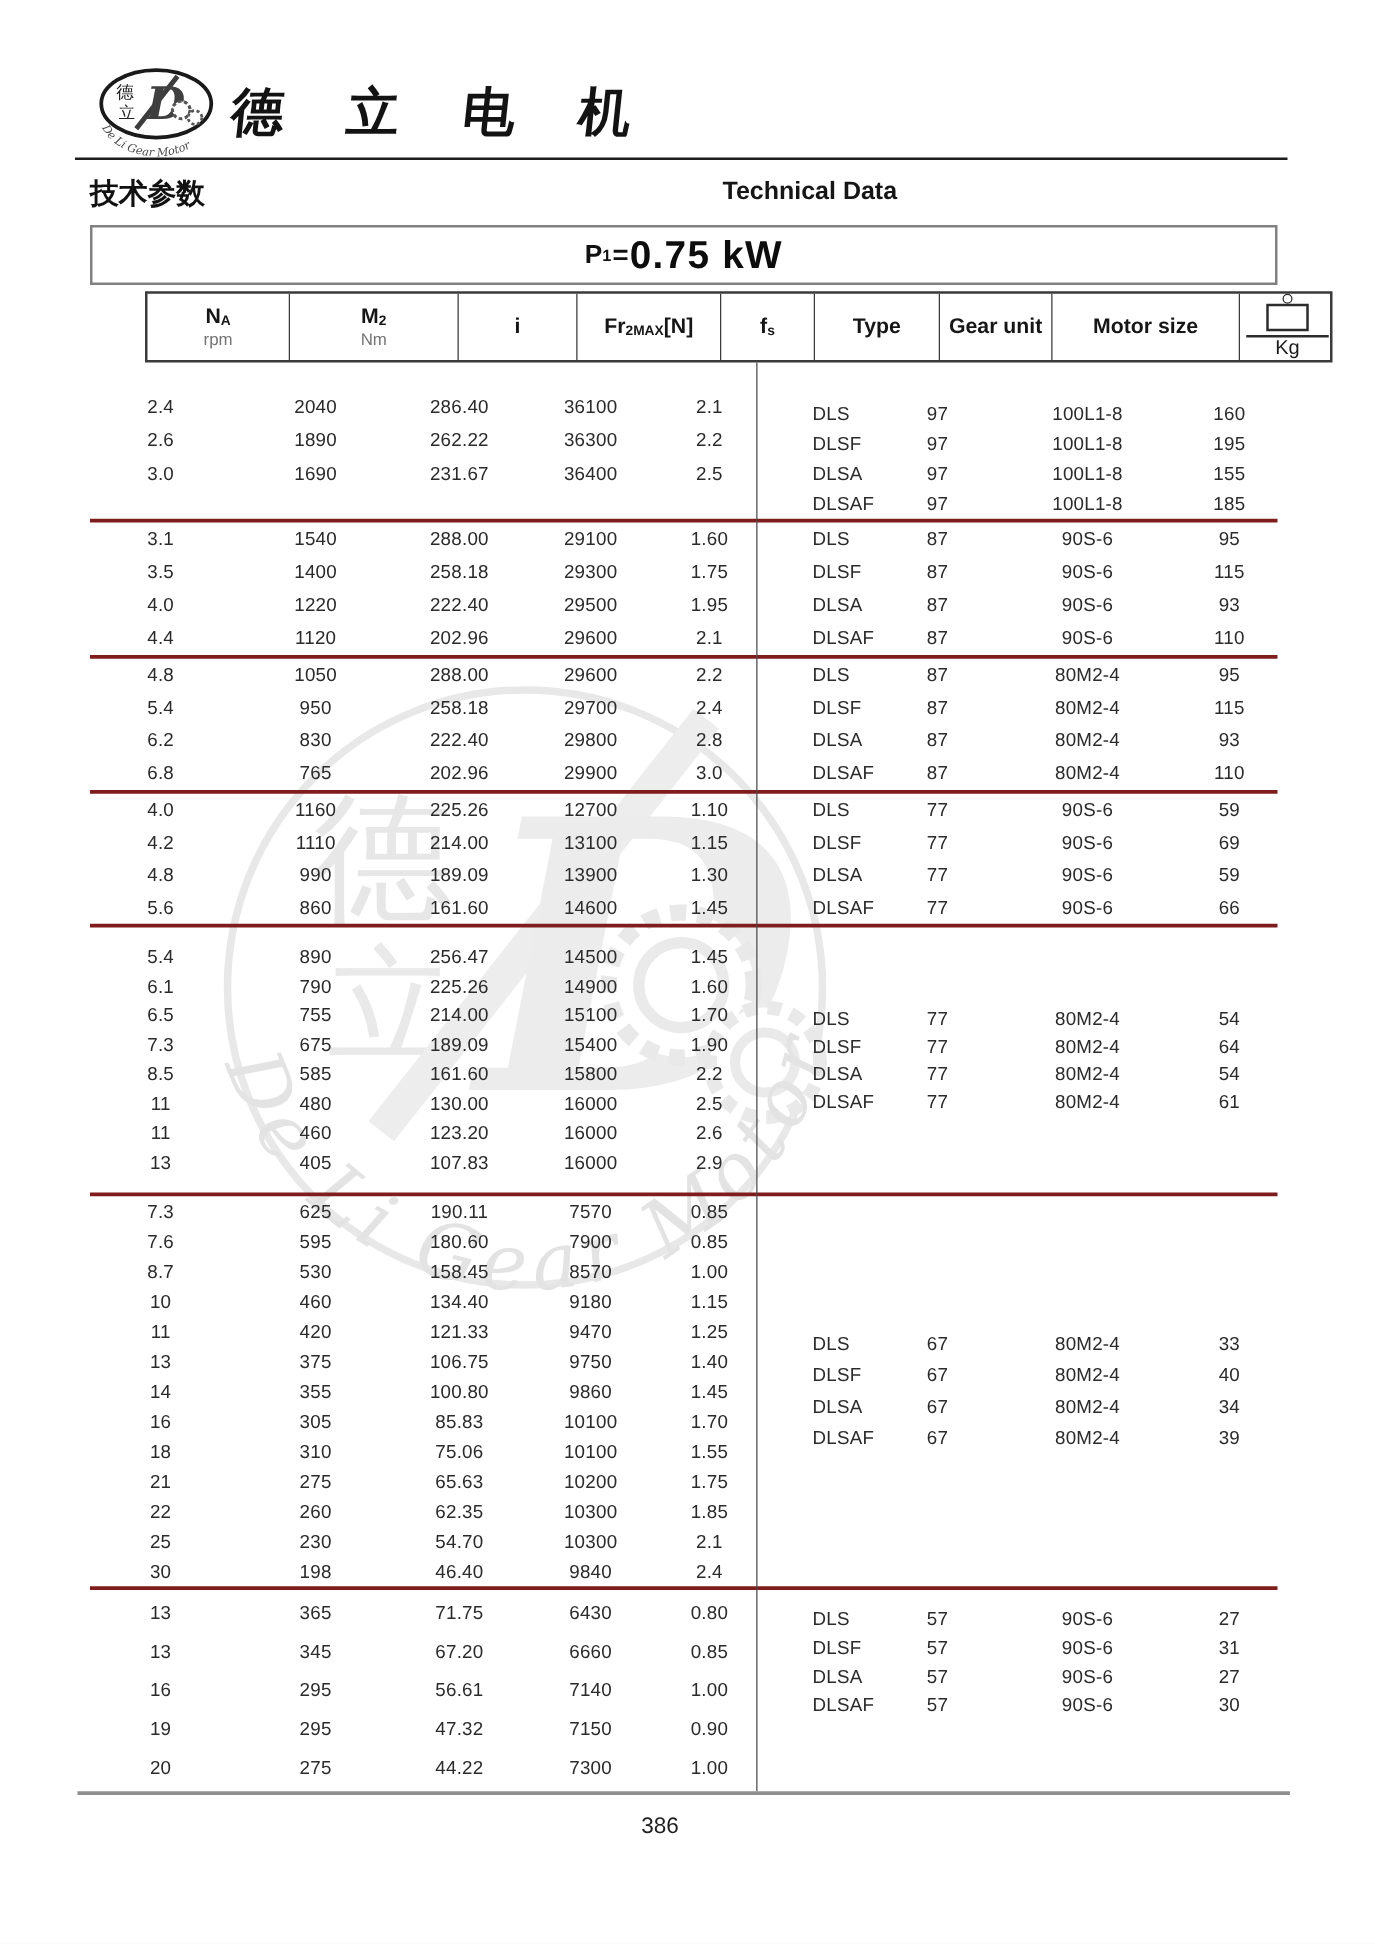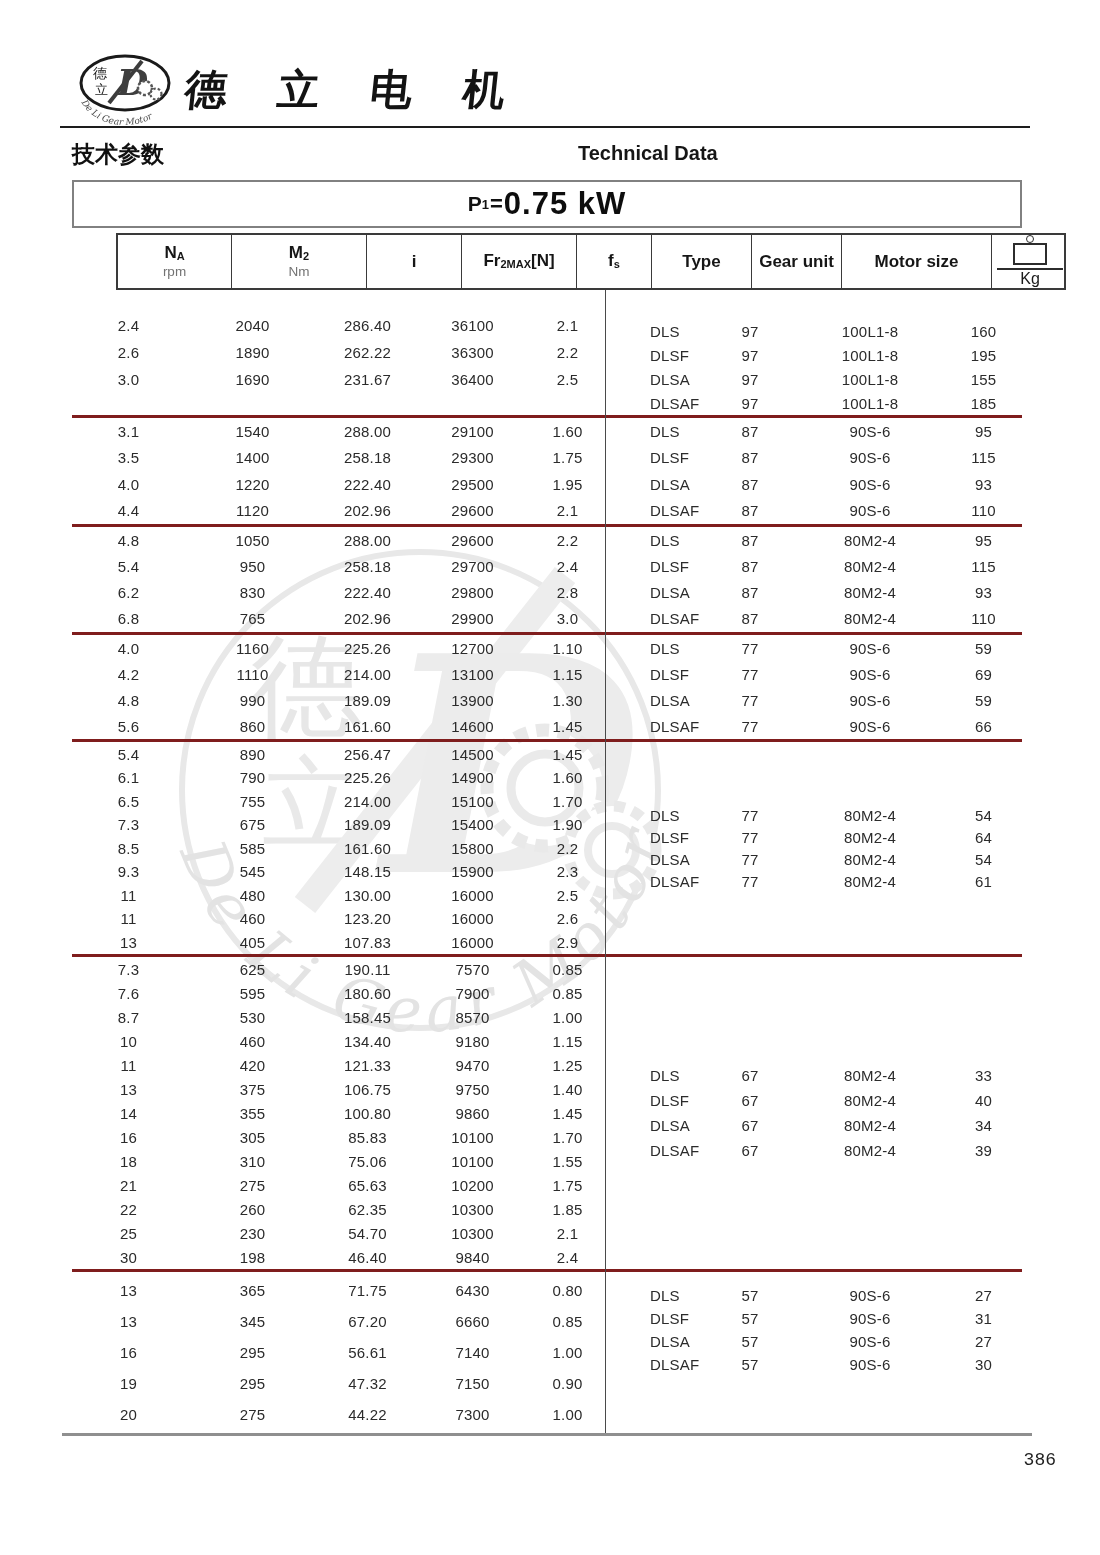--- a/index.html
+++ b/index.html
@@ -71,21 +71,21 @@
   .g0{height:128px;} .g0 .grow{height:27px;} .g0 .gright{justify-content:flex-start;padding-top:30px;} .g0 .mrow{height:24px;}
   .g1{height:109px;} .g1 .grow{height:27px;} .g1 .mrow{height:27px;}
   .g2{height:108px;} .g2 .grow{height:27px;} .g2 .mrow{height:27px;}
   .g3{height:107px;} .g3 .grow{height:26px;} .g3 .mrow{height:26px;}
   .g4{height:215px;} .g4 .grow{height:23.5px;} .g4 .mrow{height:22px;}
   .g5{height:315px;} .g5 .grow{height:24px;} .g5 .mrow{height:25px;}
   .g6{height:161px;} .g6 .grow{height:31px;} .g6 .gright{justify-content:flex-start;padding-top:12px;} .g6 .mrow{height:23px;}
 
   
   .footrule{position:absolute;left:62px;top:1433px;width:970px;height:3px;background:#8f8f8f;}
-  .pagenum{position:absolute;left:0;top:1450px;width:1056px;text-align:right;font-size:18px;color:#1f1f1f;font-family:Liberation Mono, monospace;}
+  .pagenum{position:absolute;left:0;top:1450px;width:1056px;text-align:center;font-size:18px;color:#1f1f1f;}
 </style>
 </head>
 <body>
 
 <div class="page">
 
   <svg class="layer wm" viewBox="0 0 1100 1555" xmlns="http://www.w3.org/2000/svg" aria-hidden="true">
     <circle cx="420" cy="790" r="238" fill="none" stroke="#e8e8e8" stroke-width="6"></circle>
     <text x="250" y="725" font-size="112" fill="#e7e7e7" font-family="Liberation Sans, sans-serif">德</text>
     <text x="262" y="838" font-size="100" fill="#e9e9e9" font-family="Liberation Sans, sans-serif">立</text>
@@ -421,27 +421,20 @@
               <div class="cell">1.90</div>
             </div>
             <div class="grow">
               <div class="cell">8.5</div>
               <div class="cell">585</div>
               <div class="cell">161.60</div>
               <div class="cell">15800</div>
               <div class="cell">2.2</div>
             </div>
             <div class="grow">
-              <div class="cell">9.3</div>
-              <div class="cell">545</div>
-              <div class="cell">148.15</div>
-              <div class="cell">15900</div>
-              <div class="cell">2.3</div>
-            </div>
-            <div class="grow">
               <div class="cell">11</div>
               <div class="cell">480</div>
               <div class="cell">130.00</div>
               <div class="cell">16000</div>
               <div class="cell">2.5</div>
             </div>
             <div class="grow">
               <div class="cell">11</div>
               <div class="cell">460</div>
               <div class="cell">123.20</div>

